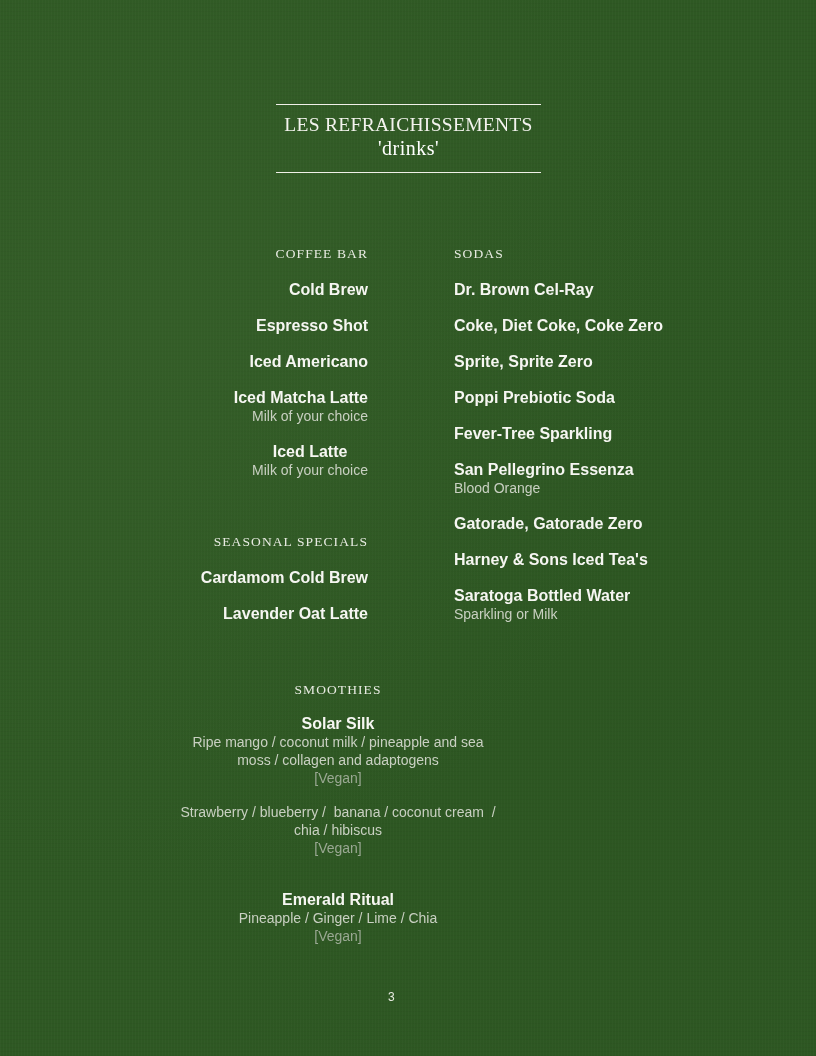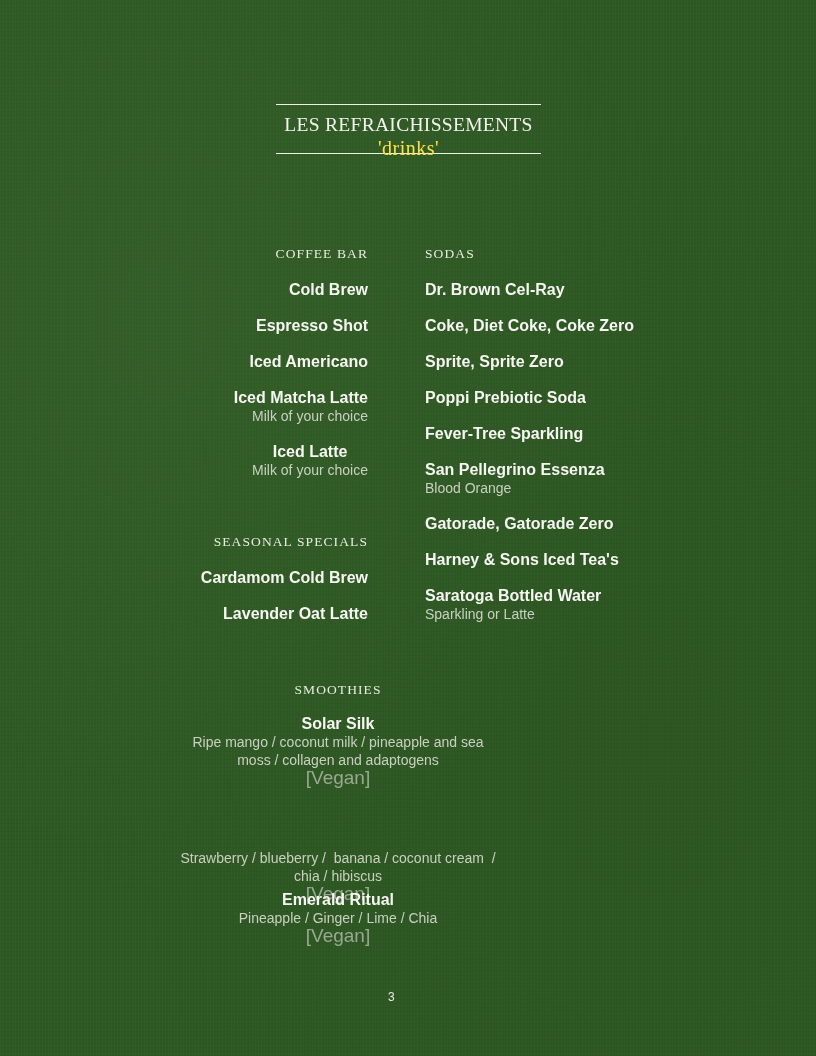--- a/index.html
+++ b/index.html
@@ -8,37 +8,37 @@
     background-color:#2e5823;
     background-image:
       radial-gradient(ellipse at 20% 30%, rgba(70,110,55,0.25), transparent 55%),
       radial-gradient(ellipse at 80% 70%, rgba(40,80,30,0.3), transparent 60%),
       repeating-linear-gradient(90deg, rgba(255,255,255,0.018) 0 1px, transparent 1px 3px),
       repeating-linear-gradient(0deg, rgba(0,0,0,0.03) 0 1px, transparent 1px 4px);
     color:#ffffff;
   }
 
   .title-block {
-    position:absolute; left:276px; top:104px; width:265px; height:50px;
+    position:absolute; left:276px; top:104px; width:265px; height:69px;
     border-top:1px solid #f0f0e8; border-bottom:1px solid #f0f0e8;
     text-align:center; box-sizing:border-box;
   }
   .title-main { font-family:"Liberation Serif", serif; font-size:19.5px; letter-spacing:0.3px; color:#f3f3ee; margin-top:9px; line-height:22px; }
-  .title-sub { font-family:"Liberation Serif", serif; font-size:20px; color:#fde047; line-height:24px; letter-spacing:0.5px; }
+  .title-sub { font-family:"Liberation Serif", serif; font-size:20px; color:#ffffff; line-height:24px; letter-spacing:0.5px; }
 
   .section-head {
     font-family:"Liberation Serif", serif; font-size:13.5px; letter-spacing:1.1px;
     color:#e8ebe2; text-transform:none;
   }
   .col-left { position:absolute; right:448px; text-align:right; }
-  .col-right { position:absolute; left:425px; text-align:left; }
+  .col-right { position:absolute; left:454px; text-align:left; }
 
   .item-name { font-family:"Liberation Sans", sans-serif; font-size:16px; font-weight:bold; color:#f6f6f2; line-height:18px; }
   .item-desc { font-family:"Liberation Sans", sans-serif; font-size:14px; color:#c9d0c2; line-height:18px; }
-  .item-tag { font-family:"Liberation Sans", sans-serif; font-size:19px; color:#9aa893; line-height:18px; }
+  .item-tag { font-family:"Liberation Sans", sans-serif; font-size:14px; color:#9aa893; line-height:18px; }
 
   .center { position:absolute; left:0; width:676px; text-align:center; }
   .page-num { position:absolute; left:388px; top:990px; font-family:"Liberation Sans", sans-serif; font-size:12px; color:#e8ebe2; }
 </style>
 </head>
 <body>
 
 <div class="title-block">
   <div class="title-main">LES REFRAICHISSEMENTS</div>
   <div class="title-sub">'drinks'</div>
@@ -68,33 +68,33 @@
 <div class="col-right item-name" style="top:389px;">Poppi Prebiotic Soda</div>
 <div class="col-right item-name" style="top:425px;">Fever-Tree Sparkling</div>
 <div class="col-right" style="top:461px;">
   <div class="item-name">San Pellegrino Essenza</div>
   <div class="item-desc">Blood Orange</div>
 </div>
 <div class="col-right item-name" style="top:515px;">Gatorade, Gatorade Zero</div>
 <div class="col-right item-name" style="top:551px;">Harney &amp; Sons Iced Tea's</div>
 <div class="col-right" style="top:587px;">
   <div class="item-name">Saratoga Bottled Water</div>
-  <div class="item-desc">Sparkling or Latte</div>
+  <div class="item-desc">Sparkling or Milk</div>
 </div>
 
 <div class="center section-head" style="top:682px;">SMOOTHIES</div>
 
 <div class="center" style="top:715px;">
   <div class="item-name">Solar Silk</div>
   <div class="item-desc">Ripe mango / coconut milk / pineapple and sea</div>
   <div class="item-desc">moss / collagen and adaptogens</div>
   <div class="item-tag">[Vegan]</div>
 </div>
 <div class="center" style="top:803px;">
-  <div class="item-desc" style="white-space:pre;margin-top:46px;">Strawberry / blueberry /  banana / coconut cream  /</div>
+  <div class="item-desc" style="white-space:pre;">Strawberry / blueberry /  banana / coconut cream  /</div>
   <div class="item-desc">chia / hibiscus</div>
   <div class="item-tag">[Vegan]</div>
 </div>
 <div class="center" style="top:891px;">
   <div class="item-name">Emerald Ritual</div>
   <div class="item-desc">Pineapple / Ginger / Lime / Chia</div>
   <div class="item-tag">[Vegan]</div>
 </div>
 
 <div class="page-num">3</div>

